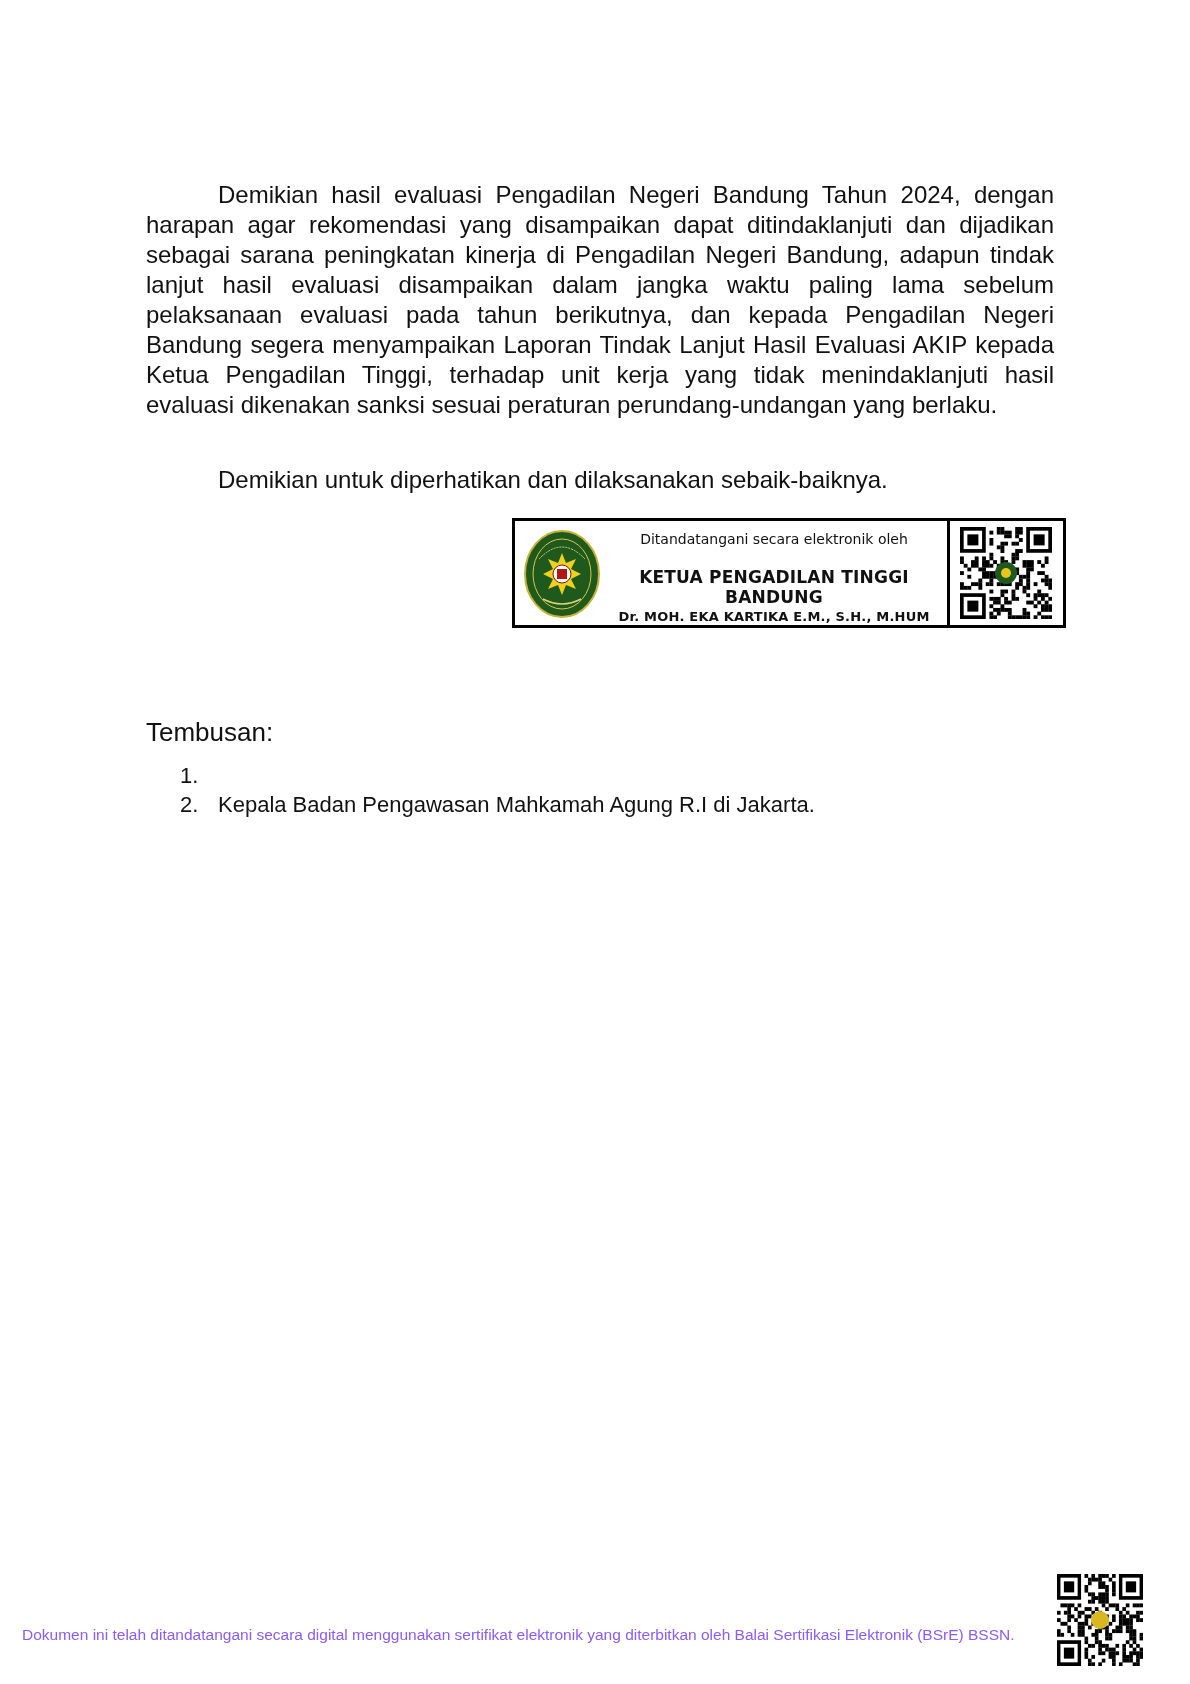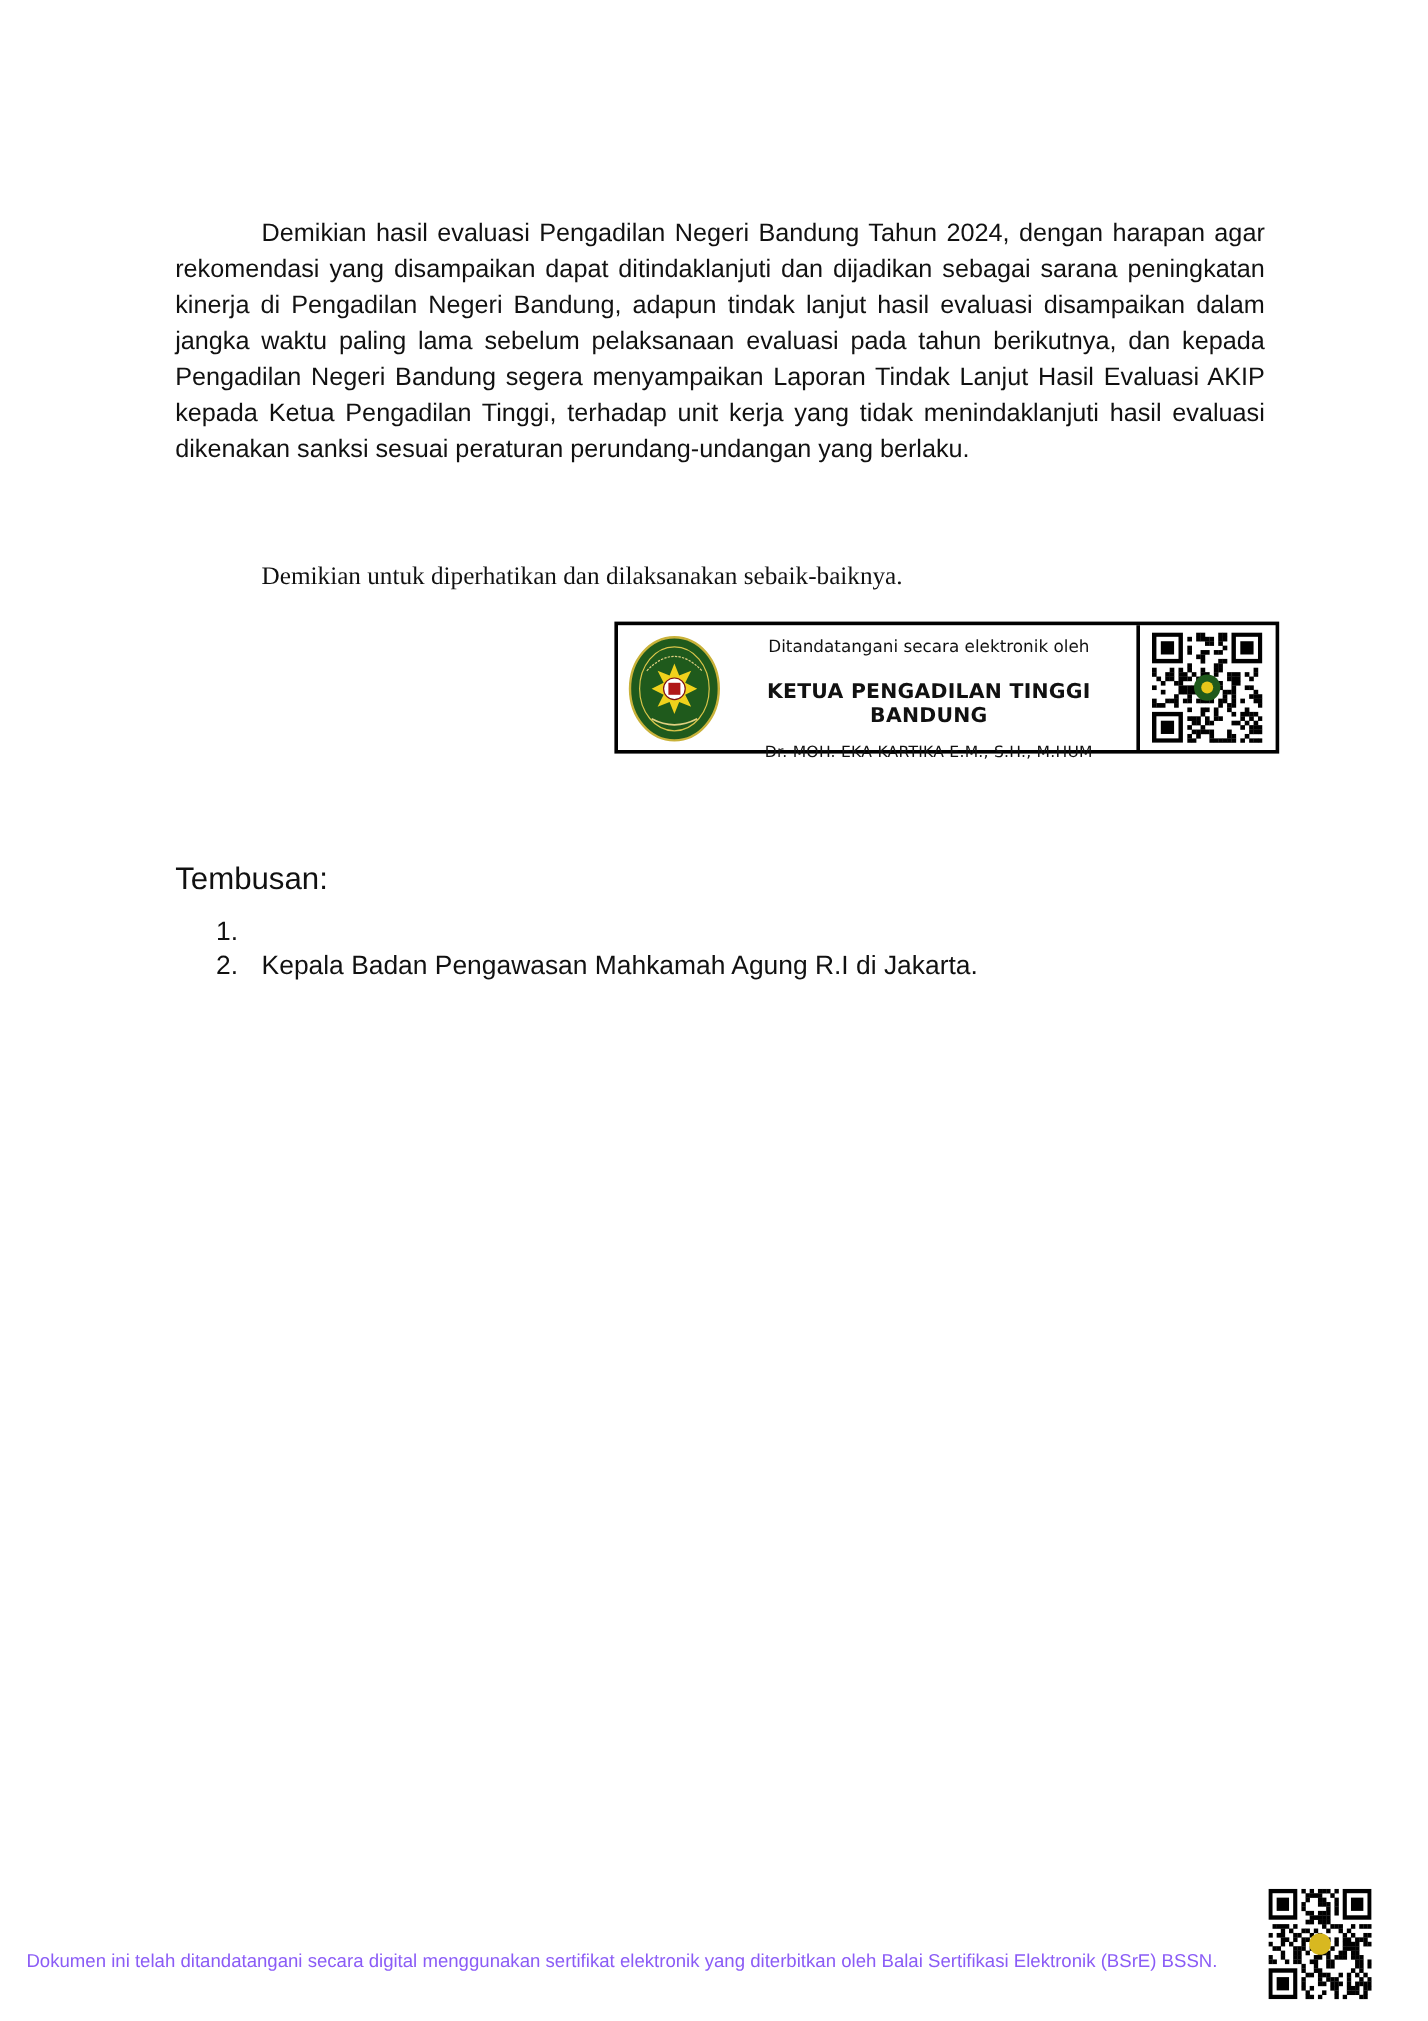--- a/index.html
+++ b/index.html
@@ -1,27 +1,27 @@
 <!DOCTYPE html>
 <html><head>
 <meta charset="utf-8">
 <style>
   html, body { margin: 0; padding: 0; background: #ffffff; }
   body { width: 1190px; height: 1684px; position: relative; overflow: hidden; font-family: "Liberation Sans", sans-serif; color: #111; }
-  .para { position: absolute; left: 146px; width: 908px; font-size: 21px; line-height: 30px; text-align: justify; text-align-last: left; margin: 0; }
+  .para { position: absolute; left: 146px; width: 908px; font-size: 24px; line-height: 30px; text-align: justify; text-align-last: left; margin: 0; }
   .para1 { top: 180px; text-indent: 72px; }
-  .para2 { top: 465px; left: 218px; width: 800px; font-family: Liberation Serif, serif; }
+  .para2 { top: 465px; left: 218px; width: 800px; }
   .sig-box { position: absolute; left: 512px; top: 518px; width: 548px; height: 104px; border: 3px solid #000; box-sizing: content-box; display: flex; background: #fff; }
   .sig-main { width: 432px; height: 104px; border-right: 3px solid #000; position: relative; }
   .sig-qr { flex: 1; position: relative; }
   .seal { position: absolute; left: 8px; top: 8px; width: 78px; height: 90px; }
   .sig-text { position: absolute; left: 86px; right: 0; top: 10px; text-align: center; font-family: "DejaVu Sans", sans-serif; }
   .sig-line1 { font-size: 14px; color: #111; }
   .sig-line2 { font-size: 17px; font-weight: bold; margin-top: 20px; letter-spacing: 0.2px; }
-  .sig-line3 { font-size: 13px; font-weight: normal; margin-top: 13px; letter-spacing: 0.2px; }
+  .sig-line3 { font-size: 13px; font-weight: bold; margin-top: 2px; letter-spacing: 0.2px; }
   .tembusan { position: absolute; left: 146px; top: 717px; font-size: 26px; }
   .cc-list { position: absolute; left: 180px; top: 761px; font-size: 22px; line-height: 29px; margin: 0; padding: 0; list-style: none; }
   .cc-list li { display: flex; }
   .cc-num { width: 38px; }
   .footer-text { position: absolute; left: 22px; top: 1626px; font-size: 15.5px; color: #8b5cf6; white-space: nowrap; }
   .footer-qr { position: absolute; left: 1057px; top: 1574px; width: 86px; height: 92px; }
 </style>
 </head>
 <body>
 

